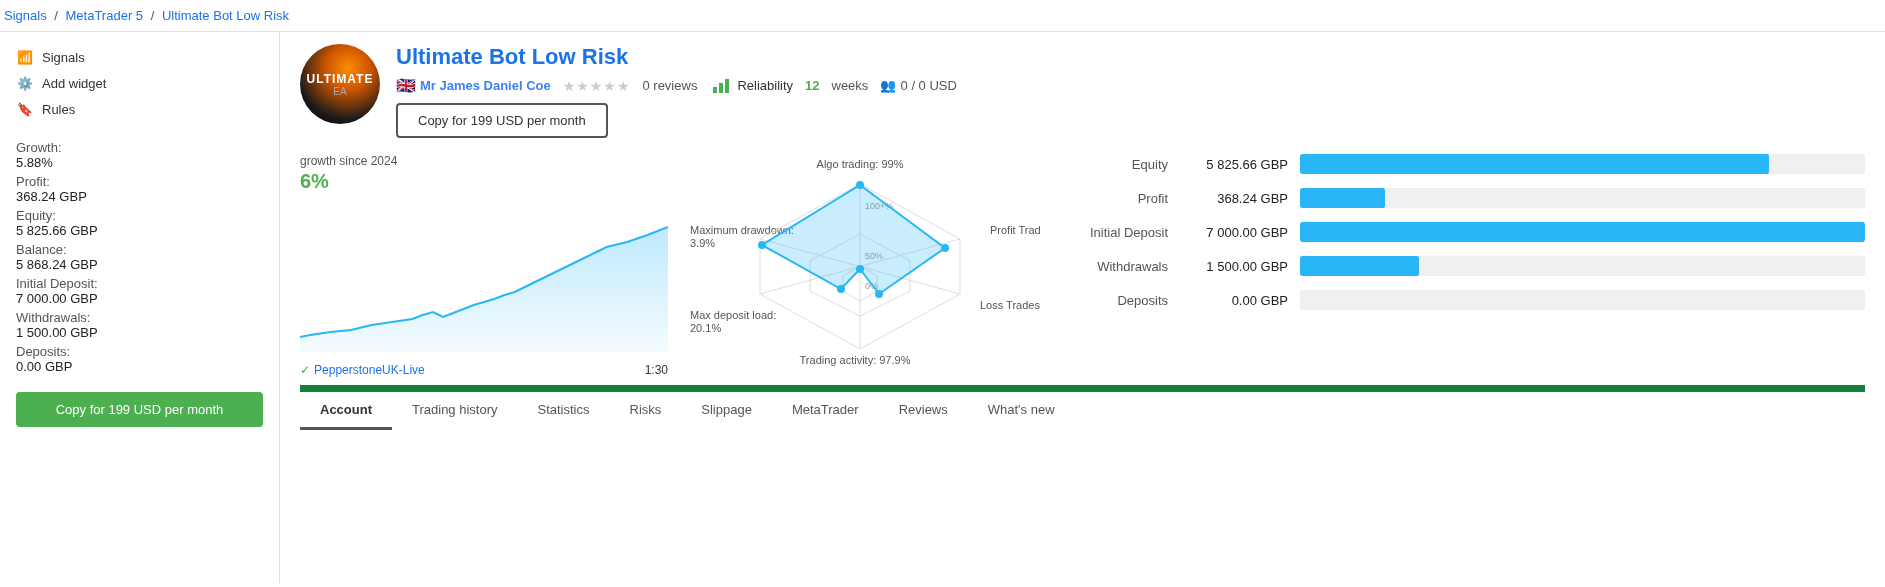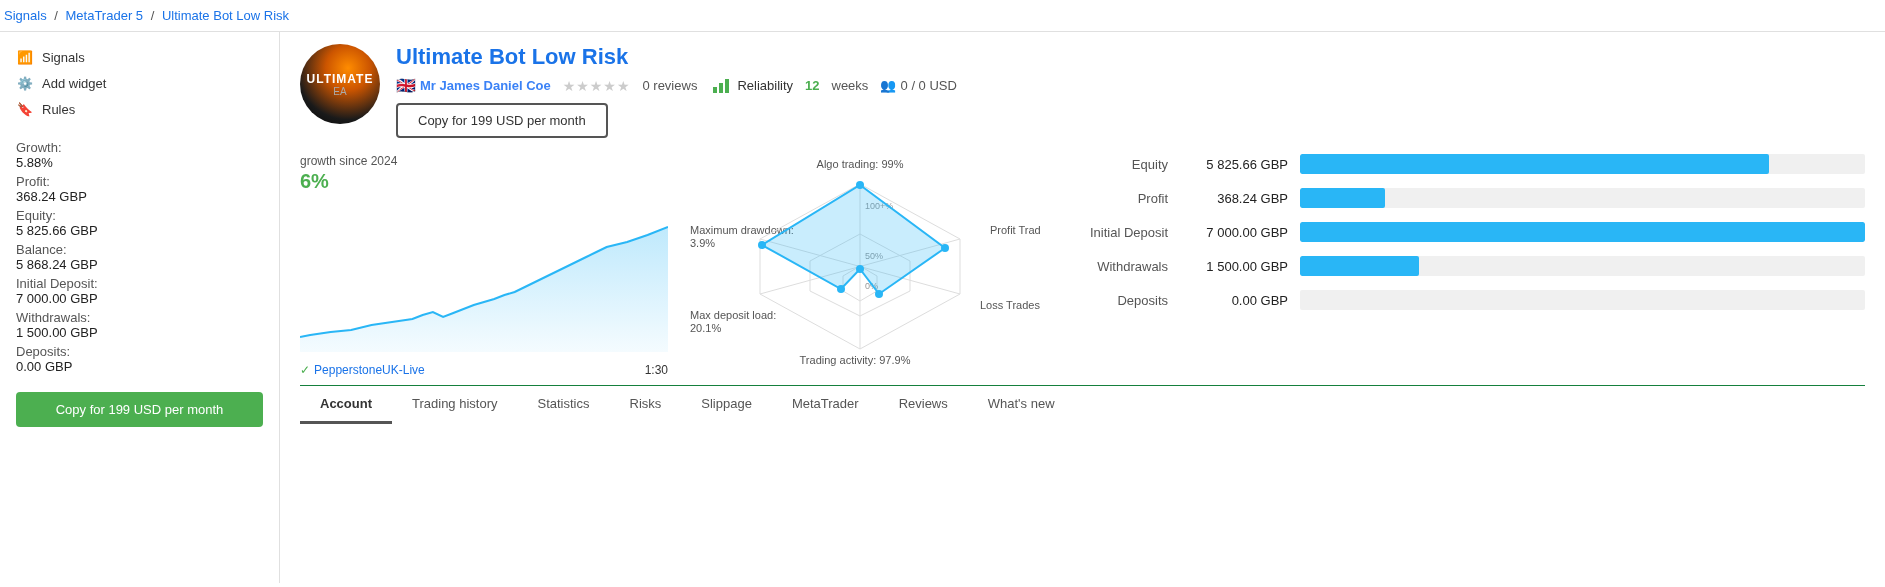--- a/index.html
+++ b/index.html
@@ -65,21 +65,21 @@
 
     
     .right-stats { flex: 1; padding-left: 20px; }
     .right-stat-row { display: flex; align-items: center; margin-bottom: 14px; }
     .right-stat-label { width: 120px; text-align: right; color: #555; font-size: 13px; padding-right: 12px; }
     .right-stat-value { width: 120px; font-size: 13px; color: #222; padding-right: 12px; text-align: right; }
     .right-stat-bar-container { flex: 1; height: 20px; background: #f0f0f0; border-radius: 2px; overflow: hidden; }
     .right-stat-bar { height: 100%; background: #29b6f6; border-radius: 2px; }
 
     
-    .tabs-section { border-top: 1px solid #15803d; margin-top: 0; }
+    .tabs-section { border-top: 7px solid #15803d; margin-top: 0; }
     .tabs { display: flex; gap: 0; }
     .tab { padding: 10px 20px; font-size: 13px; cursor: pointer; color: #555; border-bottom: 3px solid transparent; }
     .tab.active { color: #333; border-bottom: 3px solid #555; font-weight: bold; }
 
     
     .logo-circle { width: 80px; height: 80px; border-radius: 50%; background: radial-gradient(circle at 60% 30%, #ff8c00 0%, #cc5500 30%, #1a1a1a 70%, #000 100%); display: flex; align-items: center; justify-content: center; flex-direction: column; }
     .logo-circle .l1 { color: #fff; font-size: 12px; font-weight: 900; letter-spacing: 1px; }
     .logo-circle .l2 { color: #aaa; font-size: 10px; }
   </style>
 </head>

